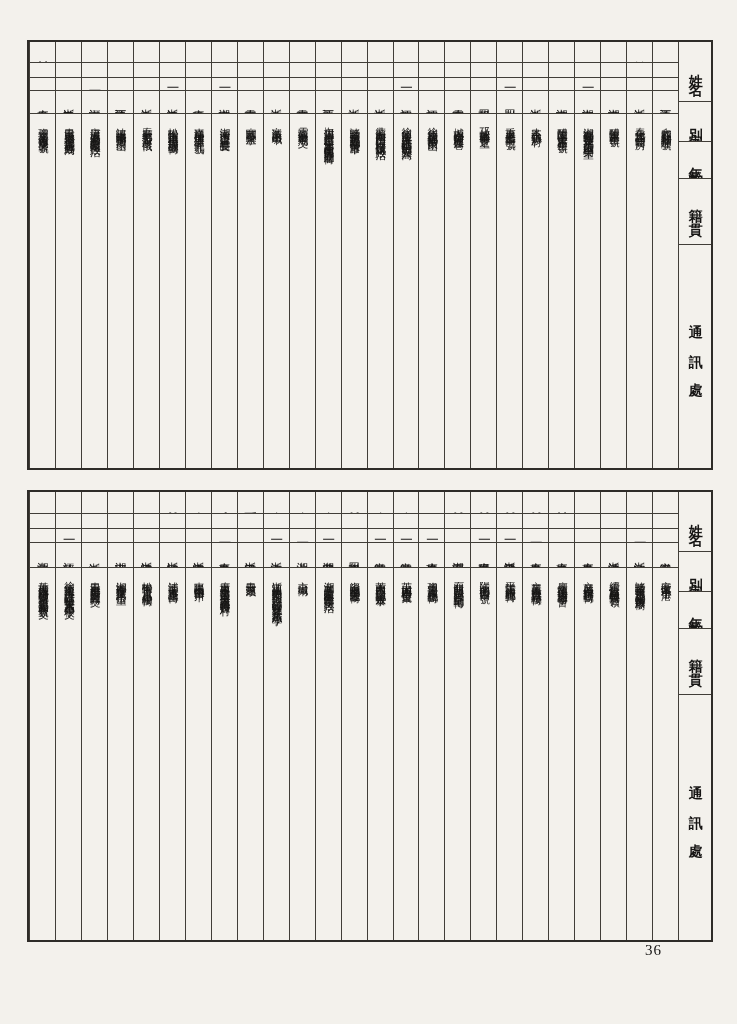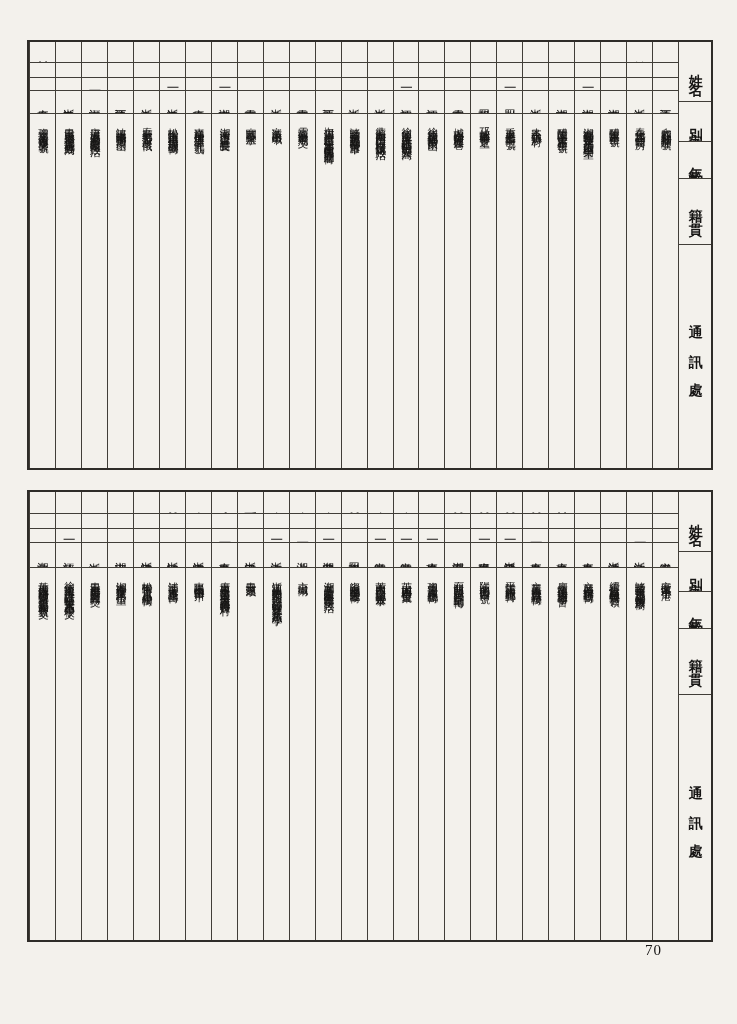--- a/index.html
+++ b/index.html
@@ -981,14 +981,14 @@
           <span class="vt age-text">二五</span>
         </div>
     <div class="cell r-origin">
           <span class="vt origin-text">湖北黃梅</span>
         </div>
     <div class="cell r-addr">
           <span class="vt addr-text">黃梅城內洪萬發號轉下新鎮洪安和泰寶號交</span>
         </div>
   </div>
 </div>
-  <div class="page-num">70</div>
+  <div class="page-num">36</div>
 </div>
 
 </body></html>

